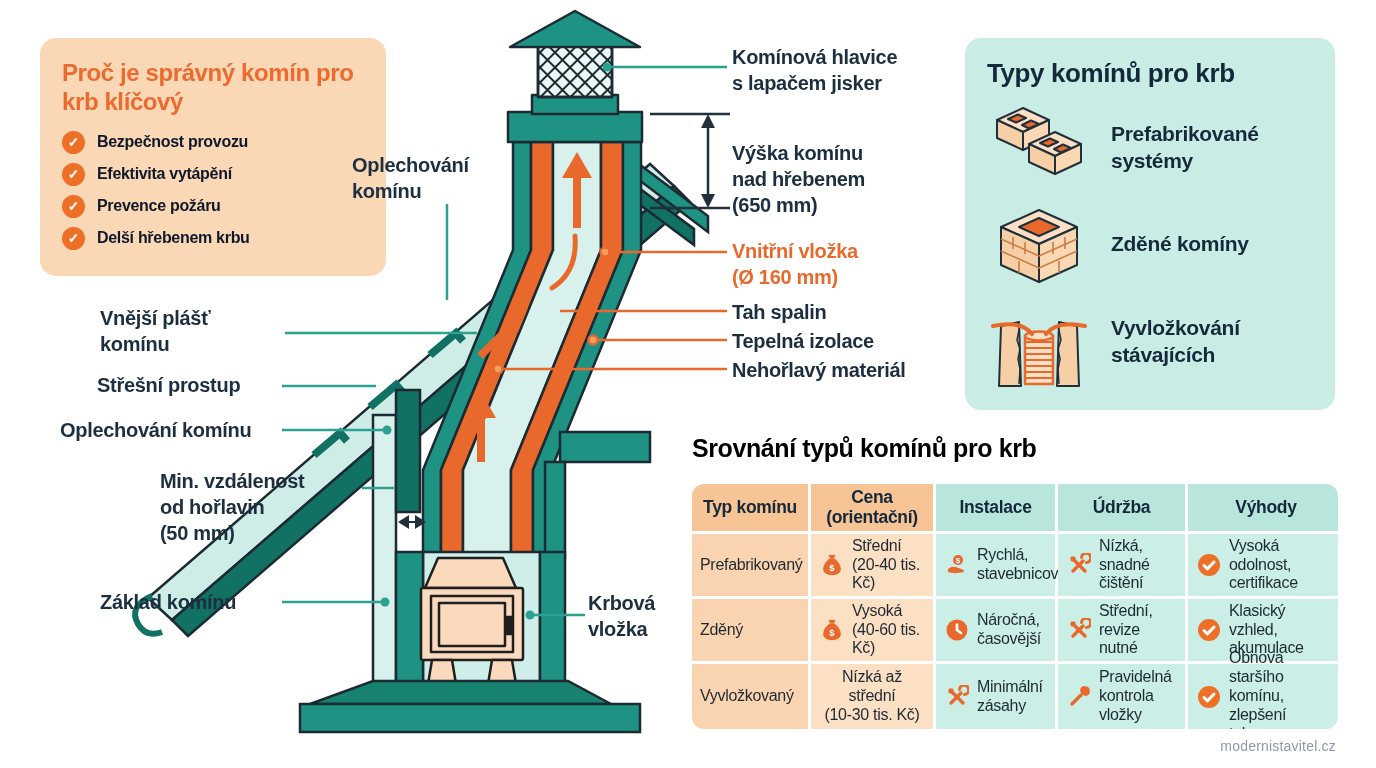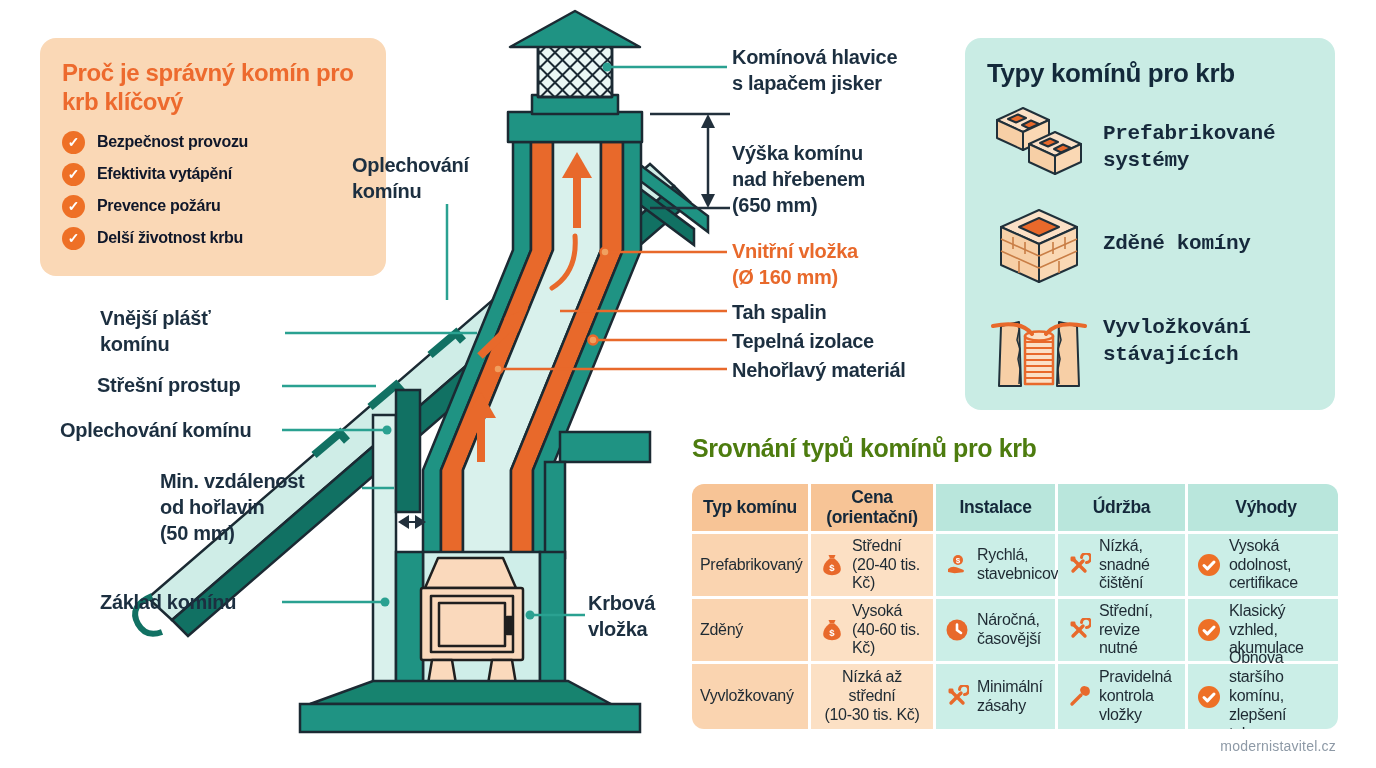--- a/index.html
+++ b/index.html
@@ -11,31 +11,31 @@
   .benefits{left:40px;top:38px;width:346px;height:238px;background:#FAD8B6;border-radius:16px;padding:20px 22px;box-sizing:border-box;}
   .benefits h2{margin:0 0 14px 0;font-size:24px;line-height:1.22;color:#ED6A2E;letter-spacing:-0.4px;}
   .b-item{display:flex;align-items:center;gap:12px;margin-top:9px;}
   .b-item .txt{font-size:16px;font-weight:700;color:#0f172a;letter-spacing:-0.3px;}
   .chk{width:23px;height:23px;border-radius:50%;background:#EE7026;color:#fff;font-size:14px;font-weight:bold;
        display:flex;align-items:center;justify-content:center;flex:0 0 auto;}
 
   
   .types{left:965px;top:38px;width:370px;height:372px;background:#C9ECE4;border-radius:16px;padding:18px 22px;box-sizing:border-box;}
   .types h2{margin:2px 0 10px 0;font-size:26px;color:#13293A;letter-spacing:-0.4px;}
-  .t-row{display:flex;align-items:center;gap:12px;height:97px;font-family:Liberation Mono, monospace;}
+  .t-row{display:flex;align-items:center;gap:20px;height:97px;}
   .t-icon{width:104px;display:flex;justify-content:center;flex:0 0 auto;}
   .t-label{font-size:21px;font-weight:600;color:#16293B;letter-spacing:-0.3px;line-height:1.25;}
 
   
   .dlabel{font-size:20px;font-weight:600;color:#1C2F40;line-height:1.3;letter-spacing:-0.3px;}
   .dlabel.right{}
   .dlabel.orange{color:#E8692B;}
 
   
-  .cmp-title{left:692px;top:434px;font-size:25px;font-weight:bold;color:#4d7c0f;letter-spacing:-0.4px;}
+  .cmp-title{left:692px;top:434px;font-size:25px;font-weight:bold;color:#000000;letter-spacing:-0.4px;}
   .cmp{left:692px;top:484px;width:646px;height:245px;display:grid;
        grid-template-columns:116px 122px 119px 127px 156px;grid-template-rows:47px 62px 62px 65px;
        gap:3px;background:#ffffff;border-radius:12px;overflow:hidden;}
   .cell{display:flex;align-items:center;box-sizing:border-box;padding:4px 8px;}
   .cell.hdr{justify-content:center;text-align:center;font-size:17.5px;font-weight:bold;color:#14283A;letter-spacing:-0.3px;line-height:1.12;}
   .cell.peach-h{background:#F7C496;}
   .cell.teal-h{background:#B9E6DC;}
   .cell.peach{background:#FAD4B0;}
   .cell.peach-l{background:#FCE0C4;}
   .cell.teal{background:#CBEEE7;}
@@ -173,21 +173,21 @@
     <div class="b-item">
       <span class="chk">✓</span>
       <span class="txt">Efektivita vytápění</span>
     </div>
     <div class="b-item">
       <span class="chk">✓</span>
       <span class="txt">Prevence požáru</span>
     </div>
     <div class="b-item">
       <span class="chk">✓</span>
-      <span class="txt">Delší životnost krbu</span>
+      <span class="txt">Delší hřebenem krbu</span>
     </div>
   </div>
 
   <div class="abs types">
     <h2>Typy komínů pro krb</h2>
 
     <div class="t-row">
       <div class="t-icon">
         <svg width="96" height="92" viewBox="0 0 96 92" stroke-linejoin="round">
           <g stroke="#20303A" stroke-width="2">

